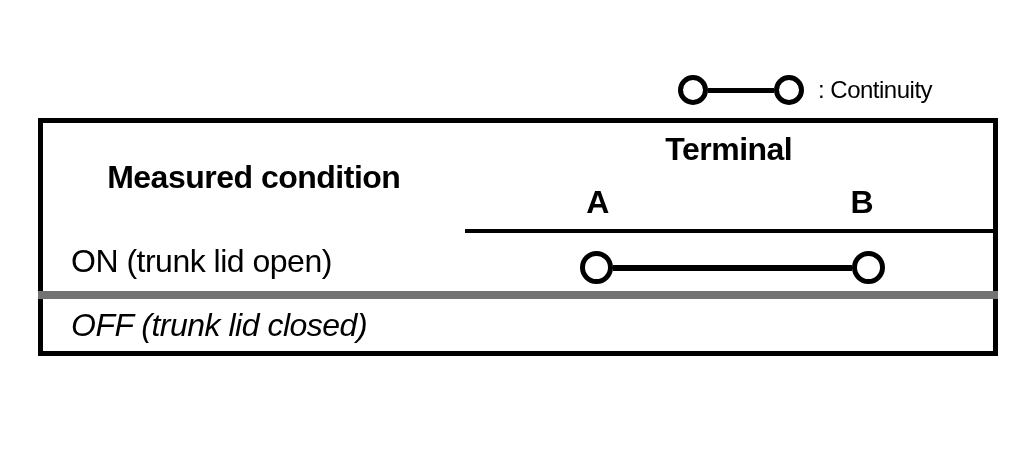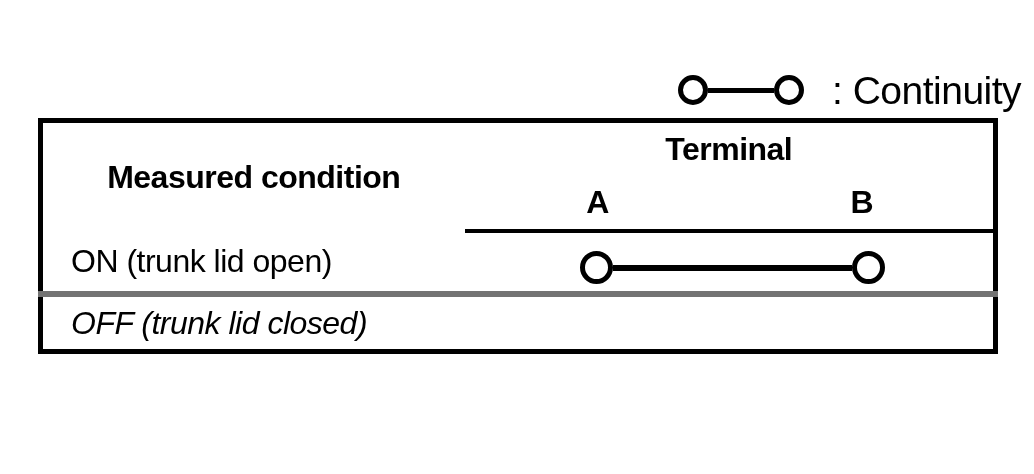--- a/index.html
+++ b/index.html
@@ -27,23 +27,23 @@
   .cbar { display: inline-block; height: 5px; background: #000; flex: 0 0 auto; }
   .cbar.small { width: 66px; }
 
   .legend {
     position: absolute;
     left: 678px; top: 73px;
     display: flex; align-items: center;
     height: 34px;
   }
   .legend-label {
-    font-size: 39px;
+    font-size: 24px;
     line-height: 1;
-    margin-left: 28px;
+    margin-left: 14px;
     letter-spacing: -0.5px;
     white-space: pre;
   }
 
   
   .ttable {
     position: absolute;
     left: 38px; top: 118px;
     width: 955px;
     border-collapse: collapse;
@@ -58,21 +58,21 @@
     font-weight: bold;
     font-size: 32px;
     letter-spacing: -0.5px;
     text-align: center;
   }
   .cell-measured { border-right: 4px solid #000; }
   .cell-terminal { height: 52px; border-bottom: 3px solid #000; }
   .subhead-row td { height: 54px; border-bottom: 4px solid #000; }
   .cell-a { border-right: 4px solid #000; }
 
-  .data-row td { border-bottom: 6px solid #737373; }
+  .data-row td { border-bottom: 8px solid #737373; }
   .row-on td { height: 58px; }
   .row-off td { height: 52px; border-bottom: 0; font-style: italic; }
   .cond {
     font-size: 32px;
     letter-spacing: -0.5px;
     text-align: left;
     padding-left: 28px !important;
     white-space: nowrap;
   }
   .tcell-a { border-right: 4px solid #000; }

